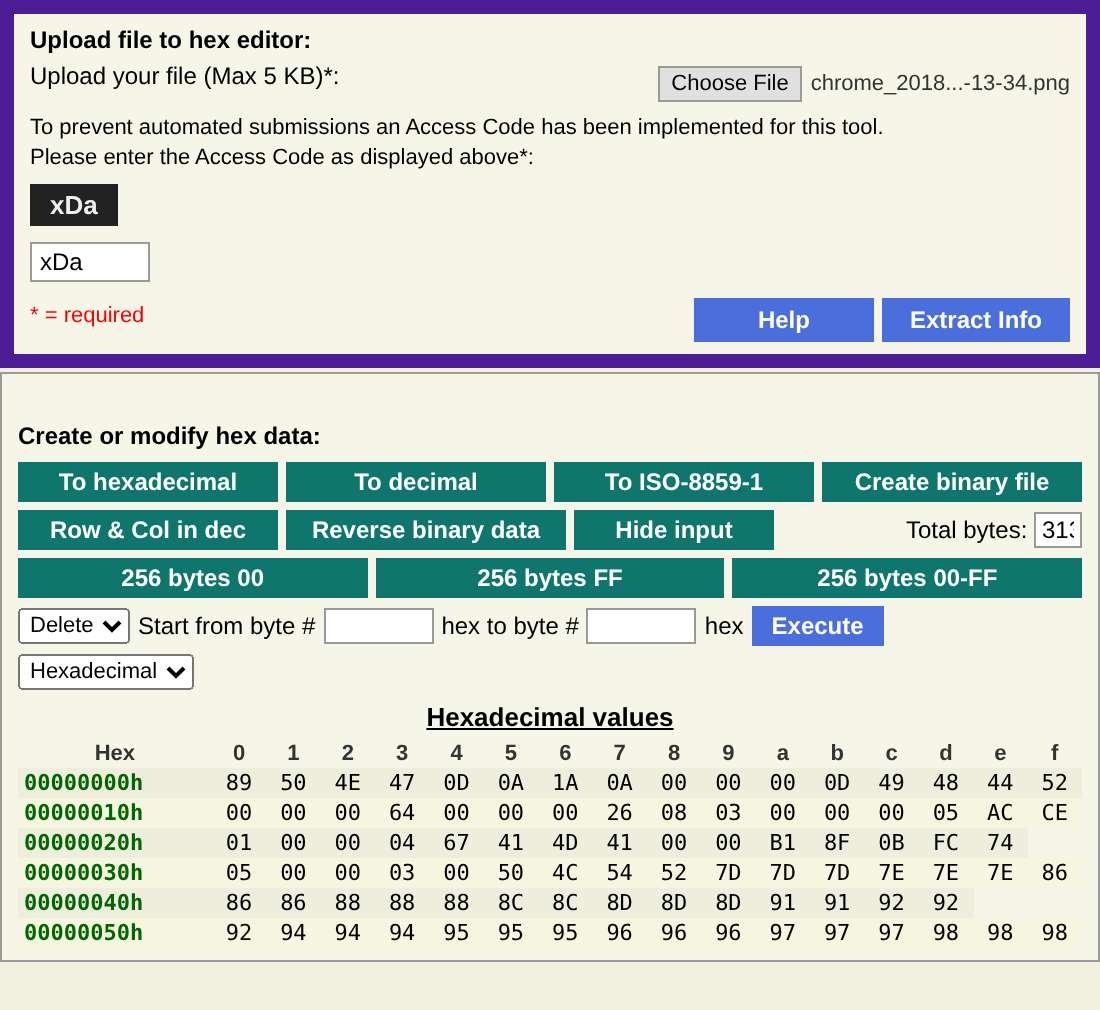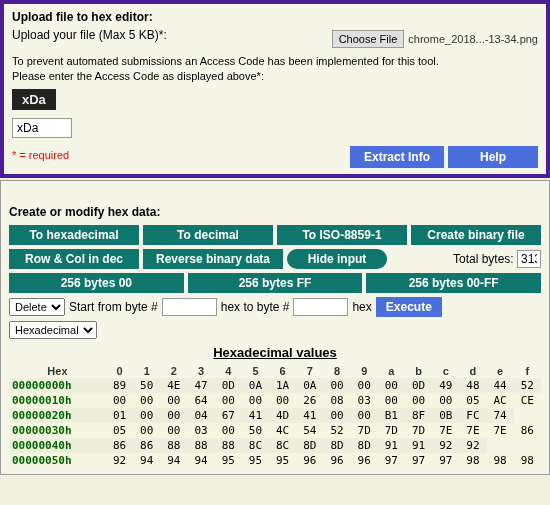--- a/index.html
+++ b/index.html
@@ -3,21 +3,21 @@
   <meta charset="utf-8">
   <style>
     * { box-sizing: border-box; margin: 0; padding: 0; }
     body {
       font-family: Arial, sans-serif;
       font-size: 12px;
       background: #f0f0e0;
       width: 550px;
     }
     .section {
-      border: 4px solid #4c1d95;
+      border: 7px solid #4c1d95;
       background: #f5f5e8;
       padding: 6px 8px;
       margin-bottom: 2px;
     }
     .section-title {
       font-weight: bold;
       margin-bottom: 4px;
       font-size: 12px;
     }
     .upload-label {
@@ -230,40 +230,40 @@
   </div>
   <div class="access-row">
     <div class="access-code-box">xDa</div>
   </div>
   <div class="access-row" style="margin-bottom:4px;">
     <input type="text" class="access-input" value="xDa" style="">
   </div>
   <div style="display:flex; align-items:center; justify-content:space-between;">
     <span class="required-text">* = required</span>
     <div class="action-buttons">
+      <button class="btn-blue">Help</button>
       <button class="btn-blue">Extract Info</button>
-      <button class="btn-blue">Help</button>
     </div>
   </div>
 </div>
 
 <div class="hex-section">
   <div class="hex-section-title">Create or modify hex data:</div>
 
   <div class="btn-row">
     <button class="btn-teal">To hexadecimal</button>
     <button class="btn-teal">To decimal</button>
     <button class="btn-teal">To ISO-8859-1</button>
     <button class="btn-teal">Create binary file</button>
   </div>
 
   <div class="btn-row" style="align-items:center;">
     <button class="btn-teal" style="max-width:130px;">Row &amp; Col in dec</button>
     <button class="btn-teal" style="max-width:140px;">Reverse binary data</button>
-    <button class="btn-teal" style="max-width:100px;border-radius:10px;">Hide input</button>
+    <button class="btn-teal" style="max-width:100px;">Hide input</button>
     <div class="total-bytes">
       <span>Total bytes:</span>
       <input type="text" class="bytes-input" value="3139" style="">
     </div>
   </div>
 
   <div class="btn-row">
     <button class="btn-teal">256 bytes 00</button>
     <button class="btn-teal">256 bytes FF</button>
     <button class="btn-teal">256 bytes 00-FF</button>

